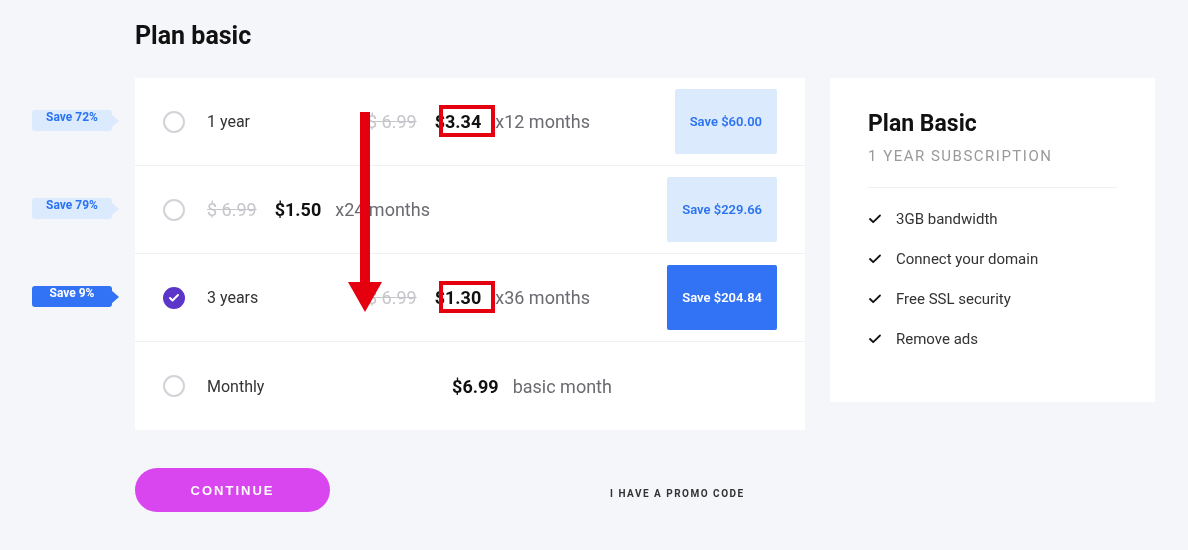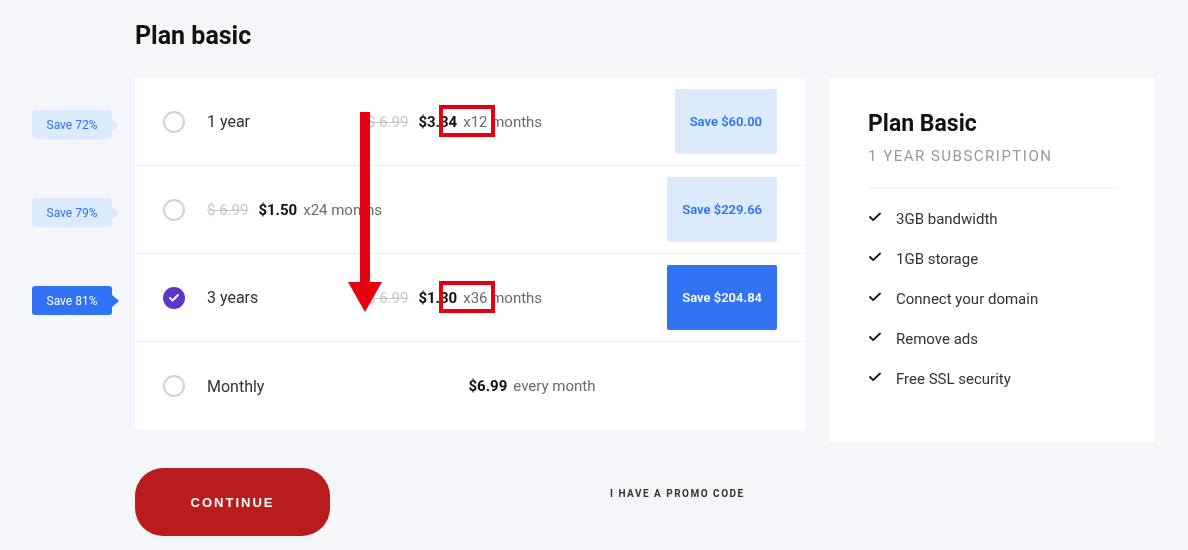--- a/index.html
+++ b/index.html
@@ -54,22 +54,22 @@
     .radio svg { display: none; }
     .duration {
       width: 160px;
       font-size: 16px;
       color: #333;
     }
     .price-block {
       flex: 1;
       display: flex;
       align-items: baseline;
-      gap: 6px;
-      font-size: 15px;
+      gap: 14px;
+      font-size: 18px;
     }
     .strike {
       color: #c5c5cb;
       text-decoration: line-through;
       margin-right: 4px;
     }
     .price {
       font-weight: 700;
       color: #111;
     }
@@ -88,26 +88,26 @@
     }
     .save-chip.primary {
       background: #3273f6;
       color: #fff;
     }
     
     .save-tag {
       position: absolute;
       left: 32px;
       width: 80px;
-      height: 29px;
-      display: flex;
-      align-items: center;
+      height: 21px;
+      display: flex;
+      align-items: flex-start;
       justify-content: center;
       font-size: 12px;
-      font-weight: 400;
+      font-weight: 700;
       border-radius: 3px;
     }
     .save-tag.light { background: #dbeafd; color: #2b73f0; }
     .save-tag.dark { background: #3273f6; color: #fff; }
     .save-tag .arrow {
       position: absolute;
       right: -7px;
       top: 50%;
       transform: translateY(-50%);
       width: 0; height: 0;
@@ -137,35 +137,35 @@
       color: #999;
       margin-bottom: 22px;
     }
     .sidebar-hr {
       border: none;
       border-top: 1px solid #efeff5;
       margin-bottom: 22px;
     }
     .feature {
       display: flex;
-      align-items: flex-start;
+      align-items: center;
       gap: 14px;
       margin-bottom: 22px;
       font-size: 15px;
       color: #333;
     }
     .feature svg { flex-shrink: 0; }
     
     .continue-btn {
       position: absolute;
       top: 468px;
       left: 135px;
       width: 195px;
-      height: 68px;
-      background: #b91c1c;
+      height: 44px;
+      background: #d946ef;
       color: #fff;
       border: none;
       border-radius: 28px;
       font-size: 13px;
       font-weight: 700;
       letter-spacing: 2px;
       cursor: pointer;
     }
     .promo-link {
       position: absolute;
@@ -199,21 +199,21 @@
 
 <div class="save-tag light" style="top:110px;">
   <span>Save 72%</span>
     <span class="arrow"></span>
 </div>
 <div class="save-tag light" style="top:198px;">
   <span>Save 79%</span>
     <span class="arrow"></span>
 </div>
 <div class="save-tag dark" style="top:286px;">
-  <span>Save 81%</span>
+  <span>Save 9%</span>
     <span class="arrow"></span>
 </div>
 
 <div class="plans-card">
 
   <div class="plan-row">
     <div class="radio">
       
     </div>
     <div class="duration">1 year</div>
@@ -252,59 +252,53 @@
     <div class="save-chip primary">Save $204.84</div>
   </div>
 
   <div class="plan-row">
     <div class="radio">
       
     </div>
     <div class="duration">Monthly</div>
     <div class="price-block" style="justify-content:center;padding-right:80px;">
       <span class="price">$6.99</span>
-      <span class="period">every month</span>
+      <span class="period">basic month</span>
     </div>
   </div>
 </div>
 
 <div class="sidebar-card">
   <div class="sidebar-title">Plan Basic</div>
   <div class="sidebar-sub">1 YEAR SUBSCRIPTION</div>
   <hr class="sidebar-hr">
   <div class="feature">
     <svg width="14" height="14" viewBox="0 0 14 14">
         <path d="M2 7l3.2 3.2L12 3.5" stroke="#111" stroke-width="1.8" fill="none" stroke-linecap="round" stroke-linejoin="round"></path>
       </svg>
     <span>3GB bandwidth</span>
   </div>
   <div class="feature">
     <svg width="14" height="14" viewBox="0 0 14 14">
         <path d="M2 7l3.2 3.2L12 3.5" stroke="#111" stroke-width="1.8" fill="none" stroke-linecap="round" stroke-linejoin="round"></path>
       </svg>
-    <span>1GB storage</span>
+    <span>Connect your domain</span>
   </div>
   <div class="feature">
     <svg width="14" height="14" viewBox="0 0 14 14">
         <path d="M2 7l3.2 3.2L12 3.5" stroke="#111" stroke-width="1.8" fill="none" stroke-linecap="round" stroke-linejoin="round"></path>
       </svg>
-    <span>Connect your domain</span>
+    <span>Free SSL security</span>
   </div>
   <div class="feature">
     <svg width="14" height="14" viewBox="0 0 14 14">
         <path d="M2 7l3.2 3.2L12 3.5" stroke="#111" stroke-width="1.8" fill="none" stroke-linecap="round" stroke-linejoin="round"></path>
       </svg>
     <span>Remove ads</span>
   </div>
-  <div class="feature">
-    <svg width="14" height="14" viewBox="0 0 14 14">
-        <path d="M2 7l3.2 3.2L12 3.5" stroke="#111" stroke-width="1.8" fill="none" stroke-linecap="round" stroke-linejoin="round"></path>
-      </svg>
-    <span>Free SSL security</span>
-  </div>
 </div>
 
 <button class="continue-btn">CONTINUE</button>
 <div class="promo-link">I HAVE A PROMO CODE</div>
 
 <div class="red-box" style="top:105px;left:439px;width:56px;height:32px;"></div>
 <div class="red-box" style="top:281px;left:439px;width:56px;height:32px;"></div>
 
 <svg class="red-arrow" width="34" height="200" viewBox="0 0 34 200">
   <line x1="17" y1="0" x2="17" y2="177" stroke="#e4000f" stroke-width="10"></line>

